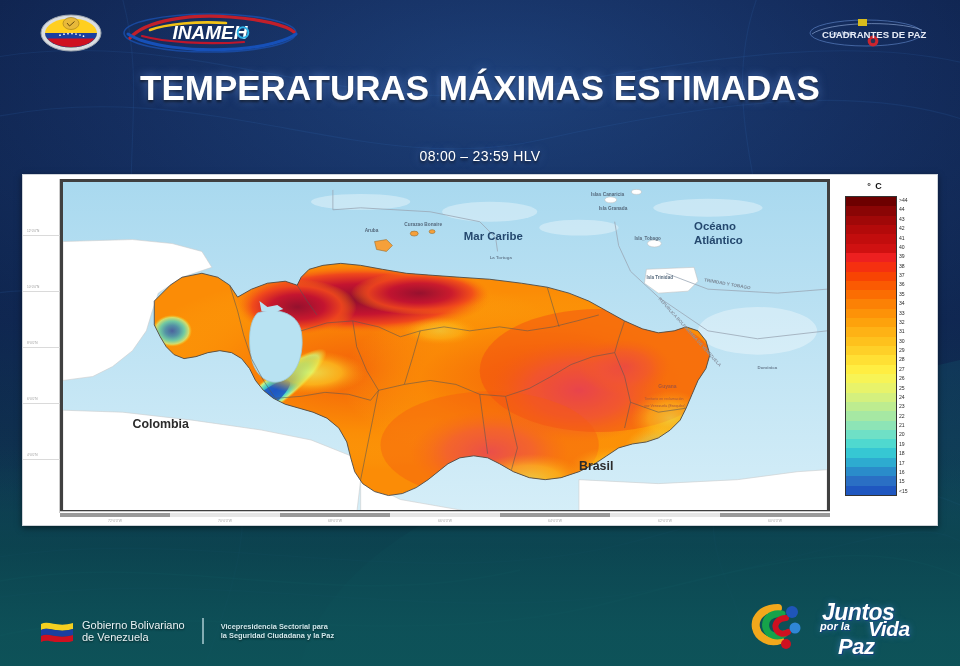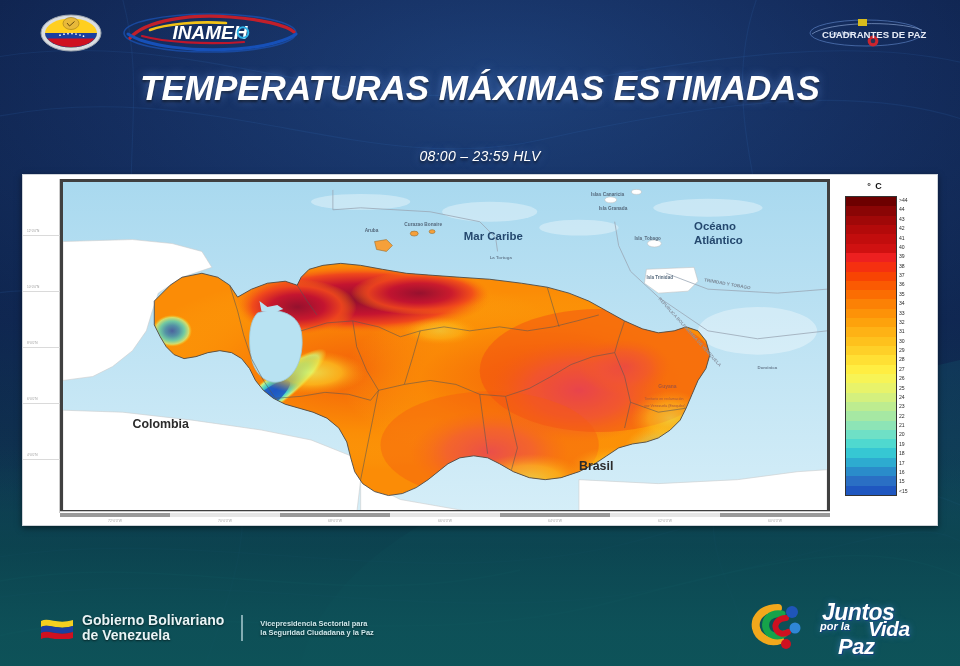--- a/index.html
+++ b/index.html
@@ -27,21 +27,21 @@
   
   #header { position:absolute; left:0; top:0; width:960px; height:170px; }
   #logo-venezuela {
     position:absolute; left:40px; top:14px; width:62px; height:38px;
   }
   #logo-inameh { position:absolute; left:120px; top:12px; width:180px; height:42px; }
   #logo-cuadrantes { position:absolute; right:28px; top:14px; width:132px; height:36px; opacity:.95; }
 
   .title {
     position:absolute; left:0; width:960px; text-align:center;
-    color:#ffffff; font-weight:bold; font-style:italic;
+    color:#ffffff; font-weight:bold; 
     text-shadow:0 0 10px rgba(120,170,255,.55), 0 2px 3px rgba(0,0,0,.8);
     letter-spacing:.5px; white-space:nowrap;
   }
   #main-title { top:68px; font-size:35px; letter-spacing:0px; }
   #date-line  { top:126px; font-size:17.5px; letter-spacing:.6px; }
   #time-line  { top:148px; font-size:14px; font-weight:normal; letter-spacing:.3px; }
 
   
   #map-panel {
     position:absolute; left:22px; top:174px; width:916px; height:352px;
@@ -81,21 +81,21 @@
                   line-height:1; white-space:nowrap; }
 
   
   .map-label { position:absolute; color:#1c3f63; font-weight:bold; white-space:nowrap; }
   .ocean-label { font-size:11.5px; color:#24486e; }
 
   
   #footer { position:absolute; left:0; bottom:0; width:960px; height:90px; }
   #gov-logo { position:absolute; left:40px; bottom:22px; display:flex; align-items:center; gap:8px; }
   .gov-flag { width:34px; height:22px; }
-  .gov-text { color:#e9f4f6; font-size:14px; font-weight:bold; line-height:1.12;
+  .gov-text { color:#e9f4f6; font-size:11px; font-weight:normal; line-height:1.12;
               text-shadow:0 1px 2px rgba(0,0,0,.6); }
   .gov-div { width:2px; height:26px; background:rgba(210,235,240,.6); margin:0 9px; }
   .gov-sub { color:#cfe8ec; font-size:7.4px; font-weight:bold; line-height:1.25;
              text-shadow:0 1px 2px rgba(0,0,0,.6); }
   #juntos-logo { position:absolute; right:26px; bottom:12px; display:flex; align-items:center; gap:6px; }
   .juntos-text { position:relative; width:118px; height:56px; }
   .jt { position:absolute; color:#fff; font-weight:bold; font-style:italic;
         text-shadow:1px 1px 0 #13407a, 0 0 6px rgba(90,150,255,.5); }
   #jt1 { top:1px; left:6px; font-size:23px; letter-spacing:-.5px; }
   #jt2 { top:22px; left:4px; font-size:11px; }

